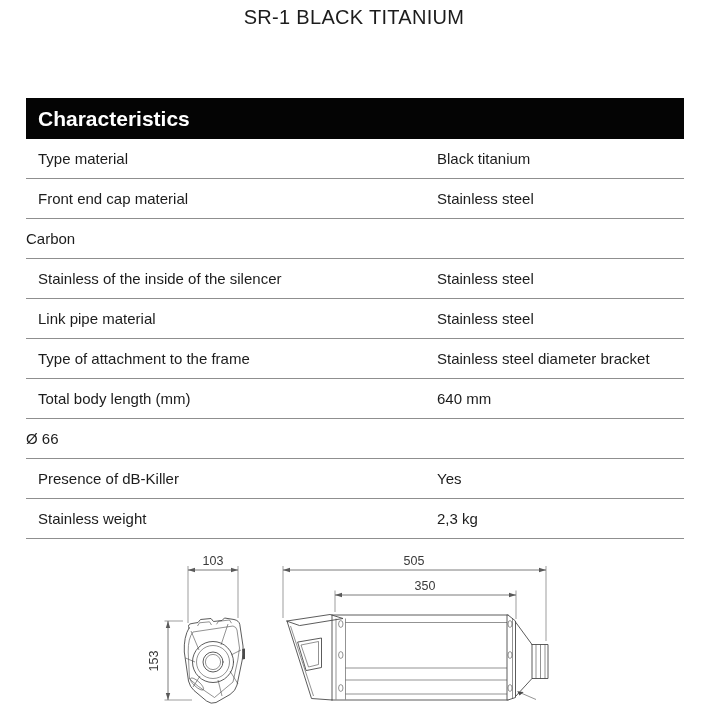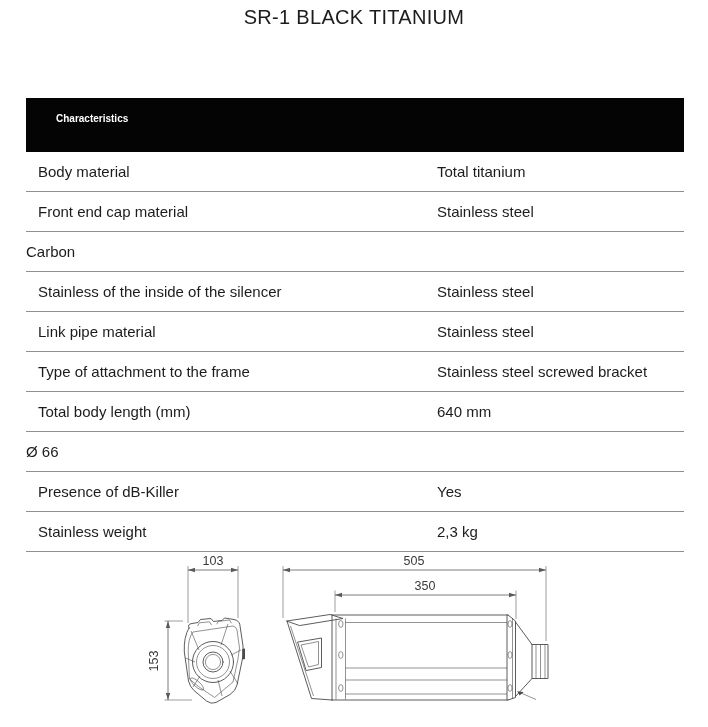--- a/index.html
+++ b/index.html
@@ -12,22 +12,22 @@
   .page-title {
     position:absolute; top:6px; left:0; width:708px;
     text-align:center; font-size:20px; font-weight:400;
     color:var(--text,#1b1b1b); letter-spacing:0.3px;
   }
   .spec-table {
     position:absolute; left:26px; top:98px; width:658px;
   }
   .table-header {
     background:var(--header-bg,#040404); color:var(--header-text,#ffffff);
-    font-weight:bold; font-size:10px; height:54px; line-height:41px;
-    padding-left:30px; box-sizing:border-box;
+    font-weight:bold; font-size:21px; height:41px; line-height:41px;
+    padding-left:12px; box-sizing:border-box;
   }
   .spec-row {
     display:flex; align-items:center; height:39px;
     border-bottom:1px solid var(--row-divider,#8f8f8f);
     font-size:15px;
   }
   .spec-row .label { width:399px; padding-left:12px; box-sizing:content-box; }
   .spec-row .value { flex:1; }
   .tech-drawing { position:absolute; left:0; top:548px; }
   .ln   { stroke:var(--line,#4a4a4a); stroke-width:0.9; fill:none; stroke-linejoin:round; stroke-linecap:round; }
@@ -40,41 +40,41 @@
 </style>
 </head>
 <body>
 
 <div class="page-title">SR-1 BLACK TITANIUM</div>
 
 <div class="spec-table">
   <div class="table-header">Characteristics</div>
 
   <div class="spec-row">
-    <div class="label">Body material</div>
-    <div class="value">Total titanium</div>
+    <div class="label">Type material</div>
+    <div class="value">Black titanium</div>
   </div>
   <div class="spec-row">
     <div class="label">Front end cap material</div>
     <div class="value">Stainless steel</div>
   </div>
   <div class="spec-row">
     <div class="value">Carbon</div>
   </div>
   <div class="spec-row">
     <div class="label">Stainless of the inside of the silencer</div>
     <div class="value">Stainless steel</div>
   </div>
   <div class="spec-row">
     <div class="label">Link pipe material</div>
     <div class="value">Stainless steel</div>
   </div>
   <div class="spec-row">
     <div class="label">Type of attachment to the frame</div>
-    <div class="value">Stainless steel screwed bracket</div>
+    <div class="value">Stainless steel diameter bracket</div>
   </div>
   <div class="spec-row">
     <div class="label">Total body length (mm)</div>
     <div class="value">640 mm</div>
   </div>
   <div class="spec-row">
     <div class="value">Ø 66</div>
   </div>
   <div class="spec-row">
     <div class="label">Presence of dB-Killer</div>

